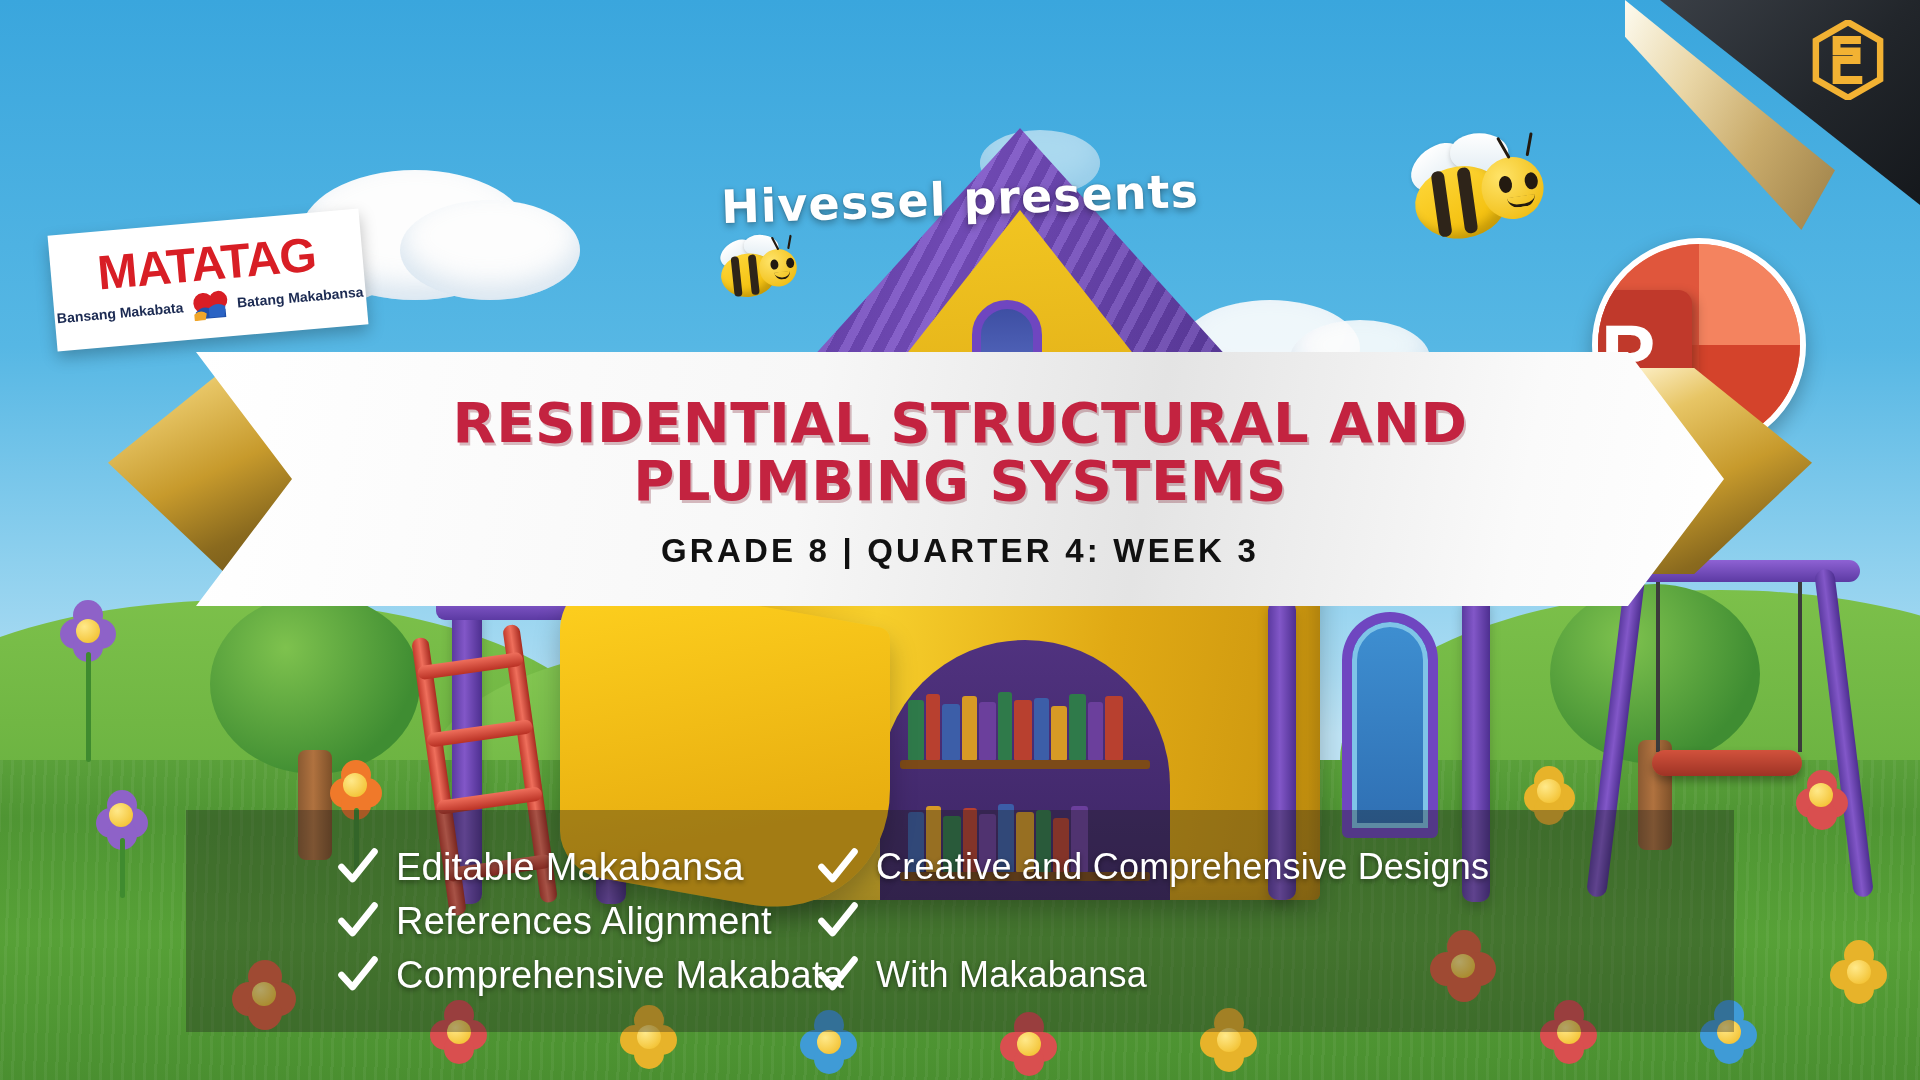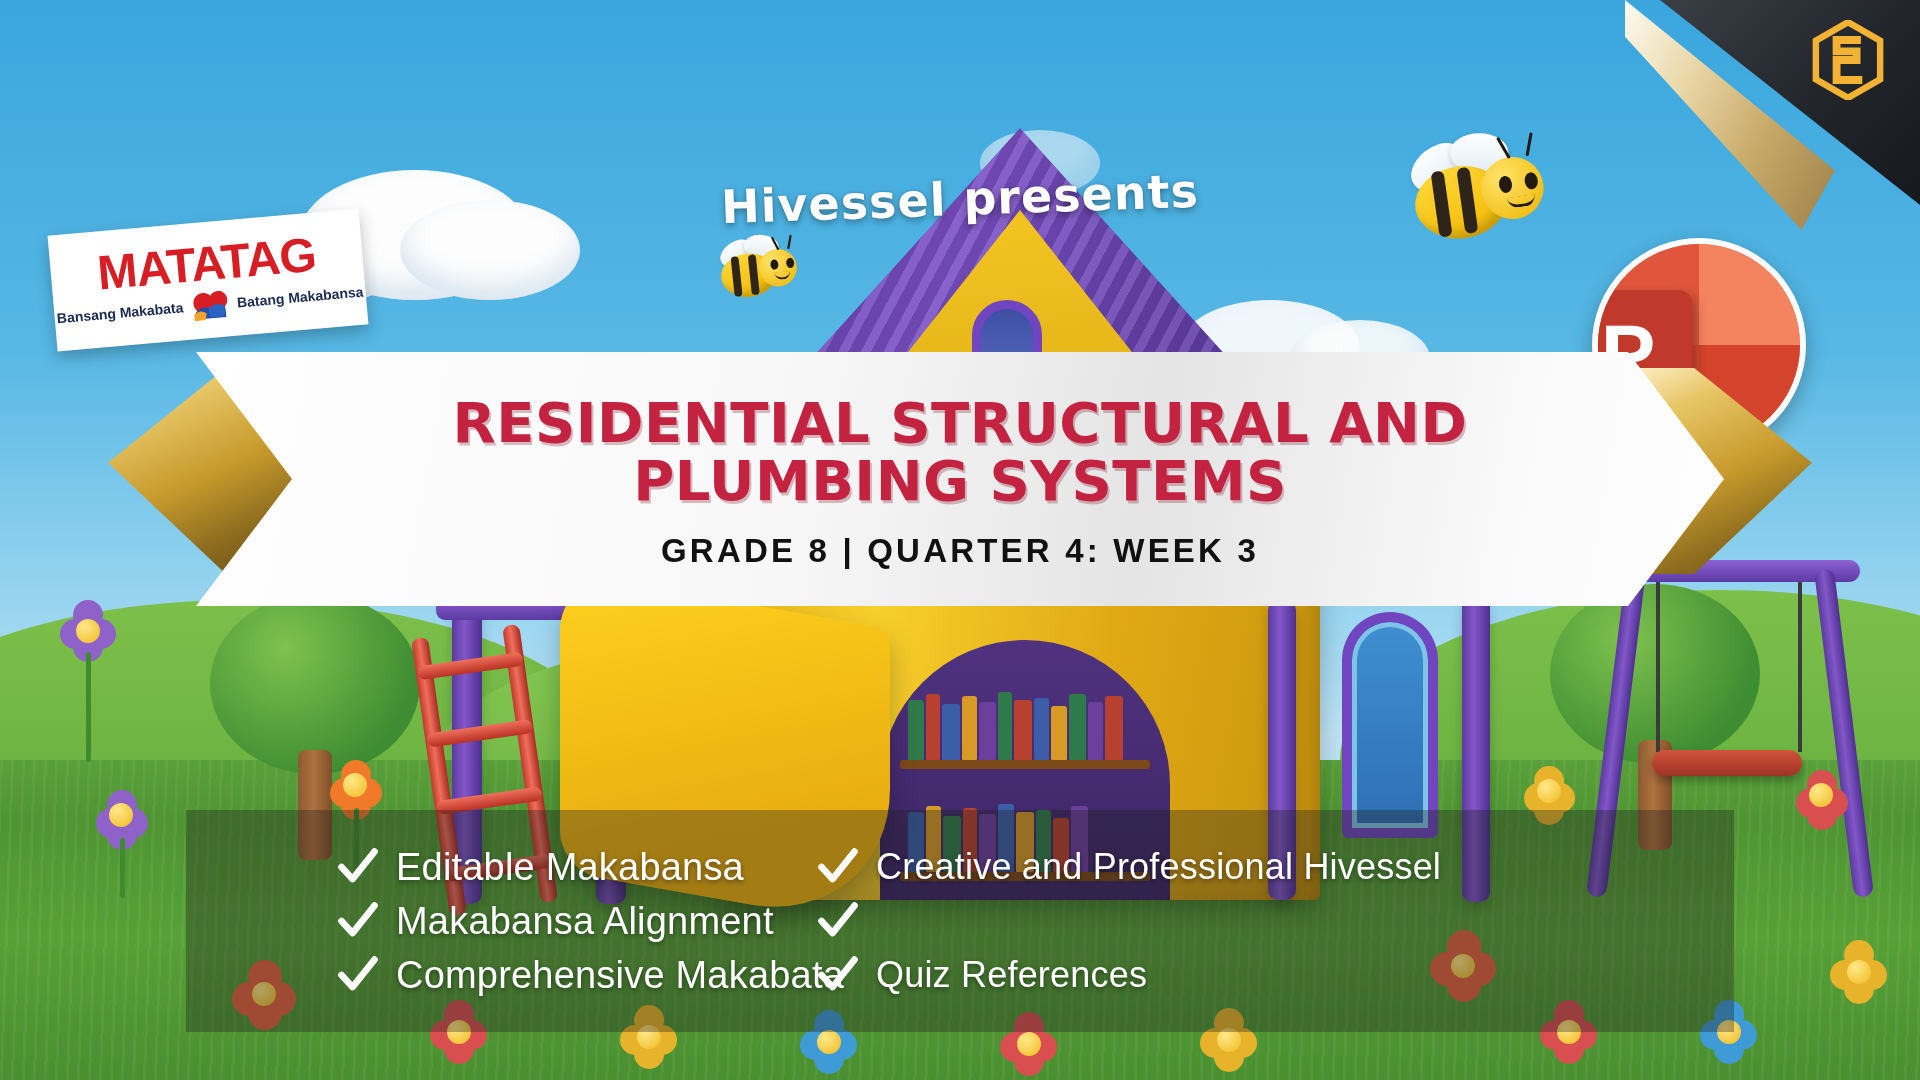--- a/index.html
+++ b/index.html
@@ -464,43 +464,43 @@
       <div class="fitem">
         <svg class="check" viewBox="0 0 40 40">
           <path d="M5 20 L15 31 L35 6" fill="none" stroke="#ffffff" stroke-width="6" stroke-linecap="round" stroke-linejoin="round"></path>
         </svg>
         <span>Editable Makabansa</span>
       </div>
       <div class="fitem">
         <svg class="check" viewBox="0 0 40 40">
           <path d="M5 20 L15 31 L35 6" fill="none" stroke="#ffffff" stroke-width="6" stroke-linecap="round" stroke-linejoin="round"></path>
         </svg>
-        <span>Makabansa Alignment</span>
+        <span>References Alignment</span>
       </div>
       <div class="fitem">
         <svg class="check" viewBox="0 0 40 40">
           <path d="M5 20 L15 31 L35 6" fill="none" stroke="#ffffff" stroke-width="6" stroke-linecap="round" stroke-linejoin="round"></path>
         </svg>
         <span>Comprehensive Makabata</span>
       </div>
     </div>
     <div class="fcol right">
       <div class="fitem">
         <svg class="check" viewBox="0 0 40 40">
           <path d="M5 20 L15 31 L35 6" fill="none" stroke="#ffffff" stroke-width="6" stroke-linecap="round" stroke-linejoin="round"></path>
         </svg>
-        <span>Creative and Professional Hivessel</span>
+        <span>Creative and Comprehensive Designs</span>
       </div>
       <div class="fitem">
         <svg class="check" viewBox="0 0 40 40">
           <path d="M5 20 L15 31 L35 6" fill="none" stroke="#ffffff" stroke-width="6" stroke-linecap="round" stroke-linejoin="round"></path>
         </svg>
       </div>
       <div class="fitem">
         <svg class="check" viewBox="0 0 40 40">
           <path d="M5 20 L15 31 L35 6" fill="none" stroke="#ffffff" stroke-width="6" stroke-linecap="round" stroke-linejoin="round"></path>
         </svg>
-        <span>Quiz References</span>
+        <span>With Makabansa</span>
       </div>
     </div>
   </div>
 
 </div>
 
 </body></html>

